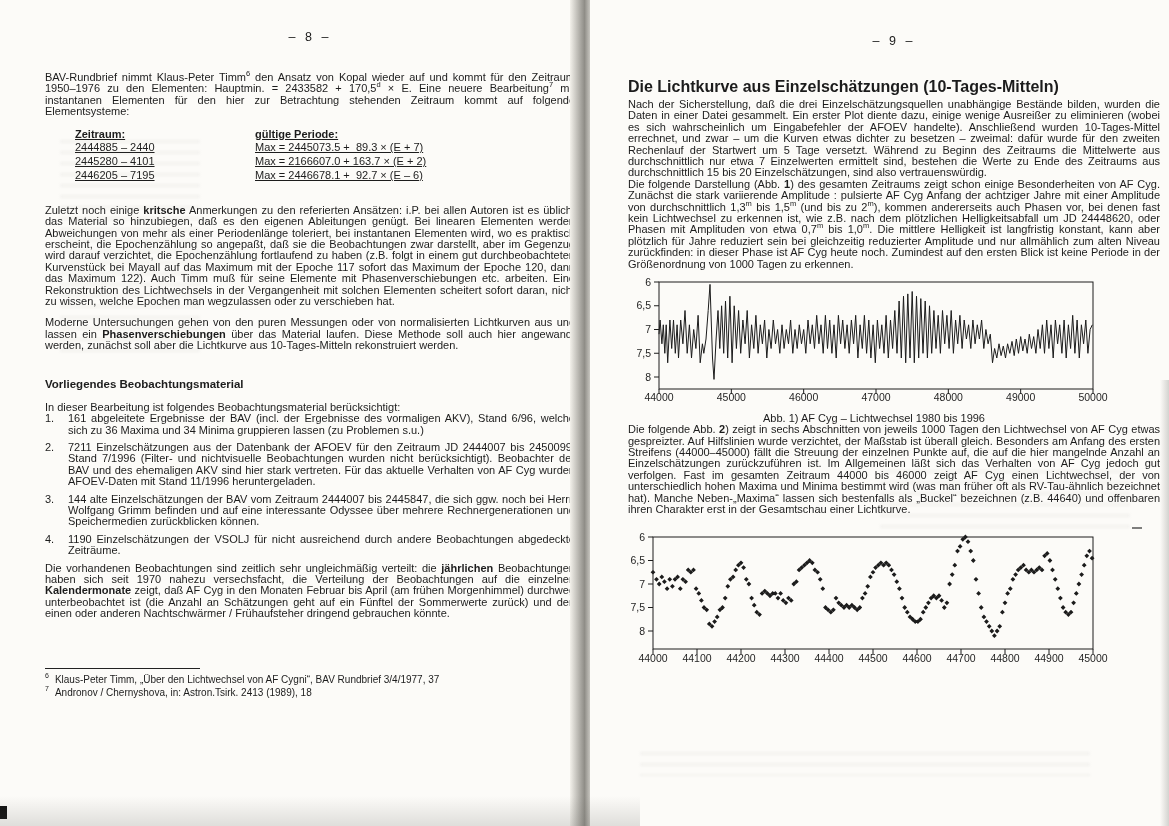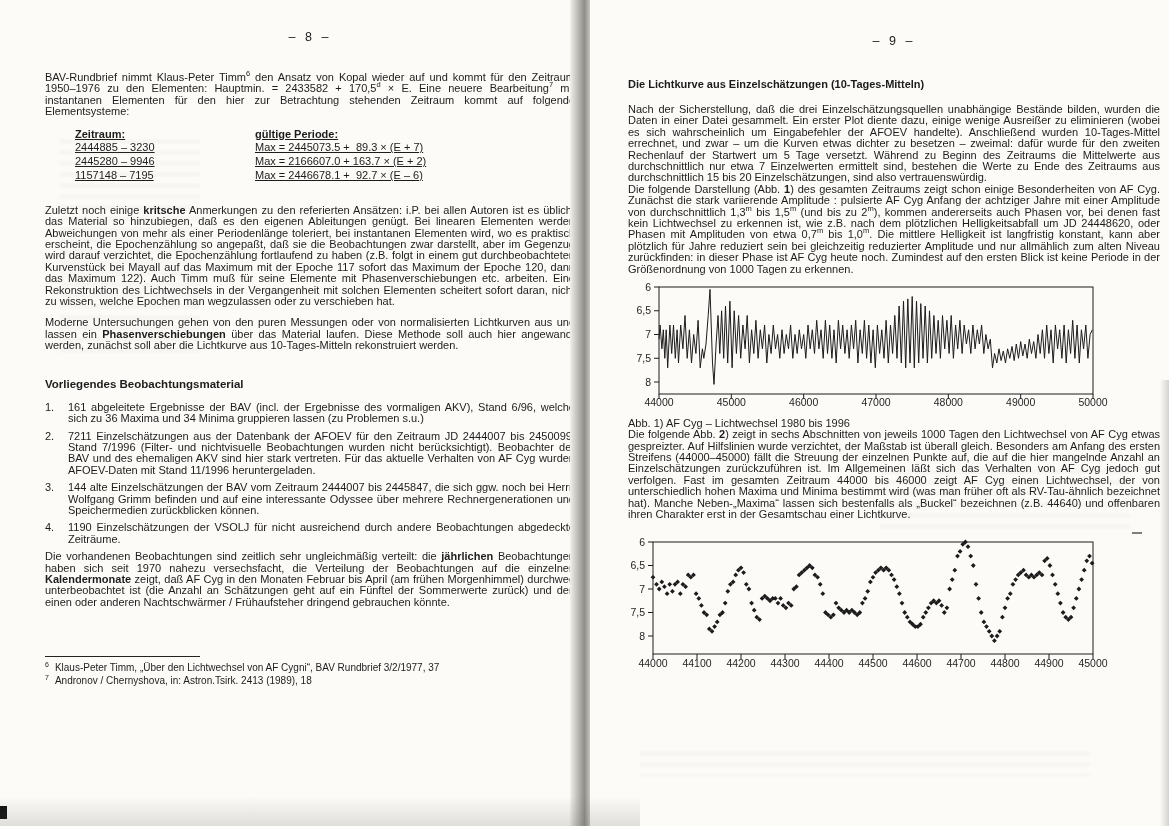--- a/index.html
+++ b/index.html
@@ -23,27 +23,27 @@
   .eth{font-weight:bold;}
   h3.sect{font-size:11.5px;margin:26px 0 12px 0;}
   .listintro{margin:0 0 12px 0;}
   .li{display:flex;font-size:11px;line-height:11.4px;margin-bottom:6px;}
   .li .num{width:23px;flex:none;}
   .li .litext{text-align:justify;}
   .p4{margin-top:16px;}
   .fnrule{width:155px;border-top:1px solid #222;margin-top:48px;}
   .fn{font-size:10px;line-height:13px;margin-top:4px;}
   .fn sup{font-size:7px;margin-right:6px;}
-  h2.head9{font-size:11px;margin:0 0 14px 0;}
+  h2.head9{font-size:16px;margin:0 0 3px 0;}
   .mt22{margin-top:22px;}
   .mt16{margin-top:16px;}
   .chartwrap{position:relative;margin-top:8px;}
   .chartwrap2{position:relative;margin-top:6px;}
   svg text{font-family:"Liberation Sans",sans-serif;font-size:10.5px;fill:#1f1f1f;}
-  .caption{font-size:11px;text-align:left;padding-right:40px;margin-top:2px;}
+  .caption{font-size:11px;text-align:center;padding-right:40px;margin-top:2px;}
   #gutter{position:absolute;left:570px;top:0;width:28px;height:826px;
           background:linear-gradient(90deg,#f3f1eb 0%,#a5a39d 40%,#8f8d87 52%,#c9c7c1 72%,#f8f6f0 100%);}
   .artifact{position:absolute;background:#111;}
   .bleed{position:absolute;filter:blur(1.5px);opacity:.55;
          background:repeating-linear-gradient(180deg,rgba(125,125,120,.14) 0 3px,rgba(0,0,0,0) 3px 11px);}
   #bottom-shade{position:absolute;left:0;top:796px;width:640px;height:30px;
                 background:linear-gradient(180deg,rgba(0,0,0,0),rgba(90,90,85,.18));}
   #right-edge-shade{position:absolute;left:1160px;top:380px;width:9px;height:446px;
                 background:linear-gradient(90deg,rgba(0,0,0,0),rgba(90,90,85,.25));}
 </style>
@@ -57,37 +57,38 @@
       <div class="pagenum">– 8 –</div>
 
       <p class="body"><span>BAV-Rundbrief nimmt Klaus-Peter Timm</span><sup>6</sup><span> den Ansatz von Kopal wieder auf und kommt für den Zeitraum 1950–1976 zu den Elementen: Hauptmin. = 2433582 + 170,5</span><sup>d</sup><span> × E. Eine neuere Bearbeitung</span><sup>7</sup><span> mit instantanen Elementen für den hier zur Betrachtung stehenden Zeitraum kommt auf folgende Elementsysteme:</span></p>
 
       <div class="elems-table">
         <div class="etr">
           <span class="etc1 eth">Zeitraum:</span>
           <span class="etc2 eth">gültige Periode:</span>
         </div>
         <div class="etr">
-          <span class="etc1">2444885 – 3230</span>
+          <span class="etc1">2444885 – 2440</span>
           <span class="etc2">Max = 2445073.5 +  89.3 × (E + 7)</span>
         </div>
         <div class="etr">
-          <span class="etc1">2445280 – 9946</span>
+          <span class="etc1">2445280 – 4101</span>
           <span class="etc2">Max = 2166607.0 + 163.7 × (E + 2)</span>
         </div>
         <div class="etr">
-          <span class="etc1">1157148 – 7195</span>
+          <span class="etc1">2446205 – 7195</span>
           <span class="etc2">Max = 2446678.1 +  92.7 × (E – 6)</span>
         </div>
       </div>
 
       <p class="body"><span>Zuletzt noch einige </span><span class="b">kritsche</span><span> Anmerkungen zu den referierten Ansätzen: i.P. bei allen Autoren ist es üblich, das Material so hinzubiegen, daß es den eigenen Ableitungen genügt. Bei linearen Elementen werden Abweichungen von mehr als einer Periodenlänge toleriert, bei instantanen Elementen wird, wo es praktisch erscheint, die Epochenzählung so angepaßt, daß sie die Beobachtungen zwar darstellt, aber im Gegenzug wird darauf verzichtet, die Epochenzählung fortlaufend zu haben (z.B. folgt in einem gut durchbeobachteten Kurvenstück bei Mayall auf das Maximum mit der Epoche 117 sofort das Maximum der Epoche 120, dann das Maximum 122). Auch Timm muß für seine Elemente mit Phasenverschiebungen etc. arbeiten. Eine Rekonstruktion des Lichtwechsels in der Vergangenheit mit solchen Elementen scheitert sofort daran, nicht zu wissen, welche Epochen man wegzulassen oder zu verschieben hat.</span></p>
       <p class="body" style="margin-top:10px"><span>Moderne Untersuchungen gehen von den puren Messungen oder von normalisierten Lichtkurven aus und lassen ein </span><span class="b">Phasenverschiebungen</span><span> über das Material laufen. Diese Methode soll auch hier angewandt werden, zunächst soll aber die Lichtkurve aus 10-Tages-Mitteln rekonstruiert werden.</span></p>
 
       <h3 class="sect">Vorliegendes Beobachtungsmaterial</h3>
+      <p class="body listintro">In dieser Bearbeitung ist folgendes Beobachtungsmaterial berücksichtigt:</p>
 
       <div>
         <div class="li">
           <span class="num">1.</span>
           <span class="litext">161 abgeleitete Ergebnisse der BAV (incl. der Ergebnisse des vormaligen AKV), Stand 6/96, welche sich zu 36 Maxima und 34 Minima gruppieren lassen (zu Problemen s.u.)</span>
         </div>
         <div class="li">
           <span class="num">2.</span>
           <span class="litext">7211 Einzelschätzungen aus der Datenbank der AFOEV für den Zeitraum JD 2444007 bis 2450099, Stand 7/1996 (Filter- und nichtvisuelle Beobachtungen wurden nicht berücksichtigt). Beobachter der BAV und des ehemaligen AKV sind hier stark vertreten. Für das aktuelle Verhalten von AF Cyg wurden AFOEV-Daten mit Stand 11/1996 heruntergeladen.</span>
         </div>
@@ -97,21 +98,21 @@
         </div>
         <div class="li">
           <span class="num">4.</span>
           <span class="litext">1190 Einzelschätzungen der VSOLJ für nicht ausreichend durch andere Beobachtungen abgedeckte Zeiträume.</span>
         </div>
       </div>
 
       <p class="body p4"><span>Die vorhandenen Beobachtungen sind zeitlich sehr ungleichmäßig verteilt: die </span><span class="b">jährlichen</span><span> Beobachtungen haben sich seit 1970 nahezu versechsfacht, die Verteilung der Beobachtungen auf die einzelnen </span><span class="b">Kalendermonate</span><span> zeigt, daß AF Cyg in den Monaten Februar bis April (am frühen Morgenhimmel) durchweg unterbeobachtet ist (die Anzahl an Schätzungen geht auf ein Fünftel der Sommerwerte zurück) und den einen oder anderen Nachtschwärmer / Frühaufsteher dringend gebrauchen könnte.</span></p>
 
       <div class="fnrule"></div>
-      <div class="fn"><sup>6</sup><span>Klaus-Peter Timm, „Über den Lichtwechsel von AF Cygni“, BAV Rundbrief 3/2/1977, 37</span></div>
+      <div class="fn"><sup>6</sup><span>Klaus-Peter Timm, „Über den Lichtwechsel von AF Cygni“, BAV Rundbrief 3/4/1977, 37</span></div>
       <div class="fn" style="margin-top:0"><sup>7</sup><span>Andronov / Chernyshova, in: Astron.Tsirk. 2413 (1989), 18</span></div>
     </div>
   </div>
 
   <div id="gutter"></div>
 
   <div class="page" id="page-right">
     <div class="content">
       <div class="pagenum">– 9 –</div>
 

